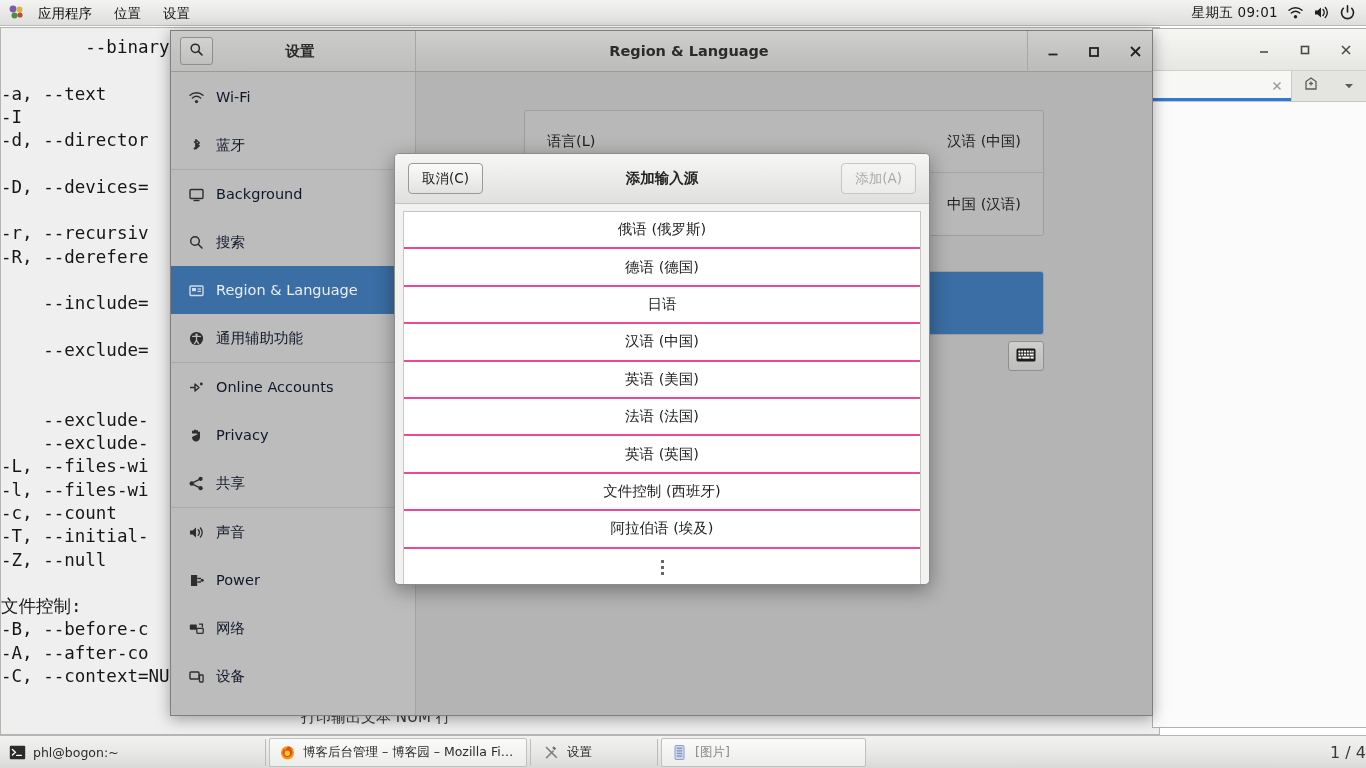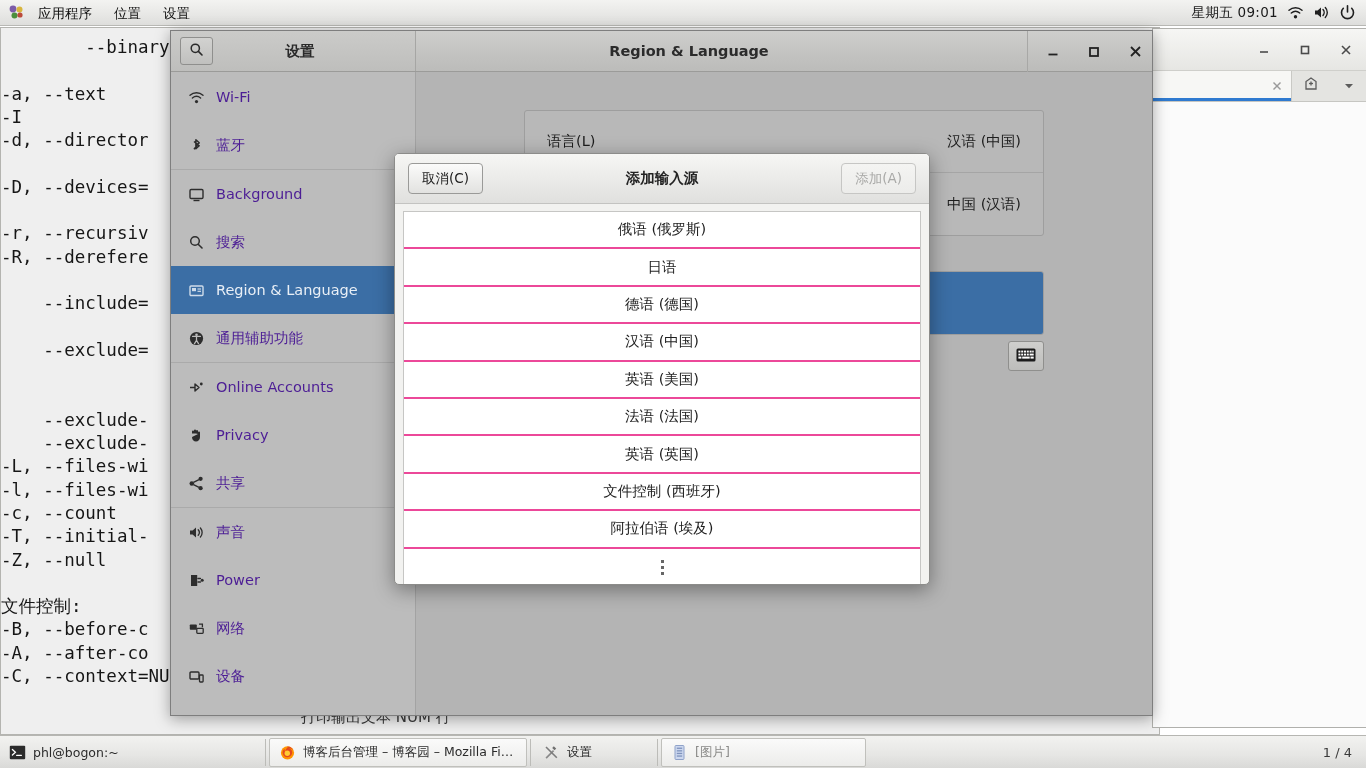--- a/index.html
+++ b/index.html
@@ -123,21 +123,21 @@
 
   #settings-body { flex: 1; display: flex; }
 
   
   #sidebar {
     width: 245px; background: #bcbcbc; border-right: 1px solid #a3a3a3;
     overflow: hidden; padding-top: 1px;
   }
   .side-item {
     height: 48px; display: flex; align-items: center; padding-left: 17px;
-    font-size: 14.5px; color: #4c1d95;
+    font-size: 14.5px; color: #0f172a;
   }
   .side-item.sel { background: #3b6ea5; color: #e9eff6; }
   .side-icon { width: 28px; display: flex; align-items: center; color: #2d2d2d; }
   .side-item.sel .side-icon { color: #cfdcea; }
   .side-sep { height: 1px; background: #aaaaaa; margin: 0; }
 
   
   #region-panel { flex: 1; position: relative; padding-top: 38px; }
   .rp-card {
     width: 520px; margin: 0 auto; background: #b8b8b8;
@@ -211,21 +211,21 @@
   }
   .tb-item.boxed {
     border: 1px solid #c0c0bc; border-radius: 2px;
     background: linear-gradient(to bottom,#fafafa,#ececea);
   }
   #tb-terminal { width: 262px; }
   #tb-firefox { width: 258px; }
   #tb-settings { width: 120px; }
   #tb-image { width: 205px; color: #8a8a88; }
   #workspace-indicator {
-    margin-left: auto; padding-right: 14px; font-size: 13px; color: #3a3a3a;
+    margin-left: auto; font-size: 16px; color: #3a3a3a;
   }
   .tb-ico { width: 17px; height: 17px; flex: none; }
 </style>
 </head>
 <body>
 
 <div id="screen">
 
   <div id="top-panel">
     <div class="panel-logo-wrap">
@@ -591,22 +591,22 @@
         <span>取消(C)</span>
       </div>
       <div id="dlg-title">添加输入源</div>
       <div class="dlg-btn disabled" style="margin-left:auto;">
         <span>添加(A)</span>
       </div>
     </div>
     <div id="dlg-body">
       <div id="lang-list">
         <div class="lang-row">俄语 (俄罗斯)</div>
+        <div class="lang-row">德语 (德国)</div>
         <div class="lang-row">日语</div>
-        <div class="lang-row">德语 (德国)</div>
         <div class="lang-row">汉语 (中国)</div>
         <div class="lang-row">英语 (美国)</div>
         <div class="lang-row">法语 (法国)</div>
         <div class="lang-row">英语 (英国)</div>
         <div class="lang-row">文件控制 (西班牙)</div>
         <div class="lang-row">阿拉伯语 (埃及)</div>
         <div class="lang-row">
           <span class="ellipsis-v">
               <i></i>
               <i></i>

